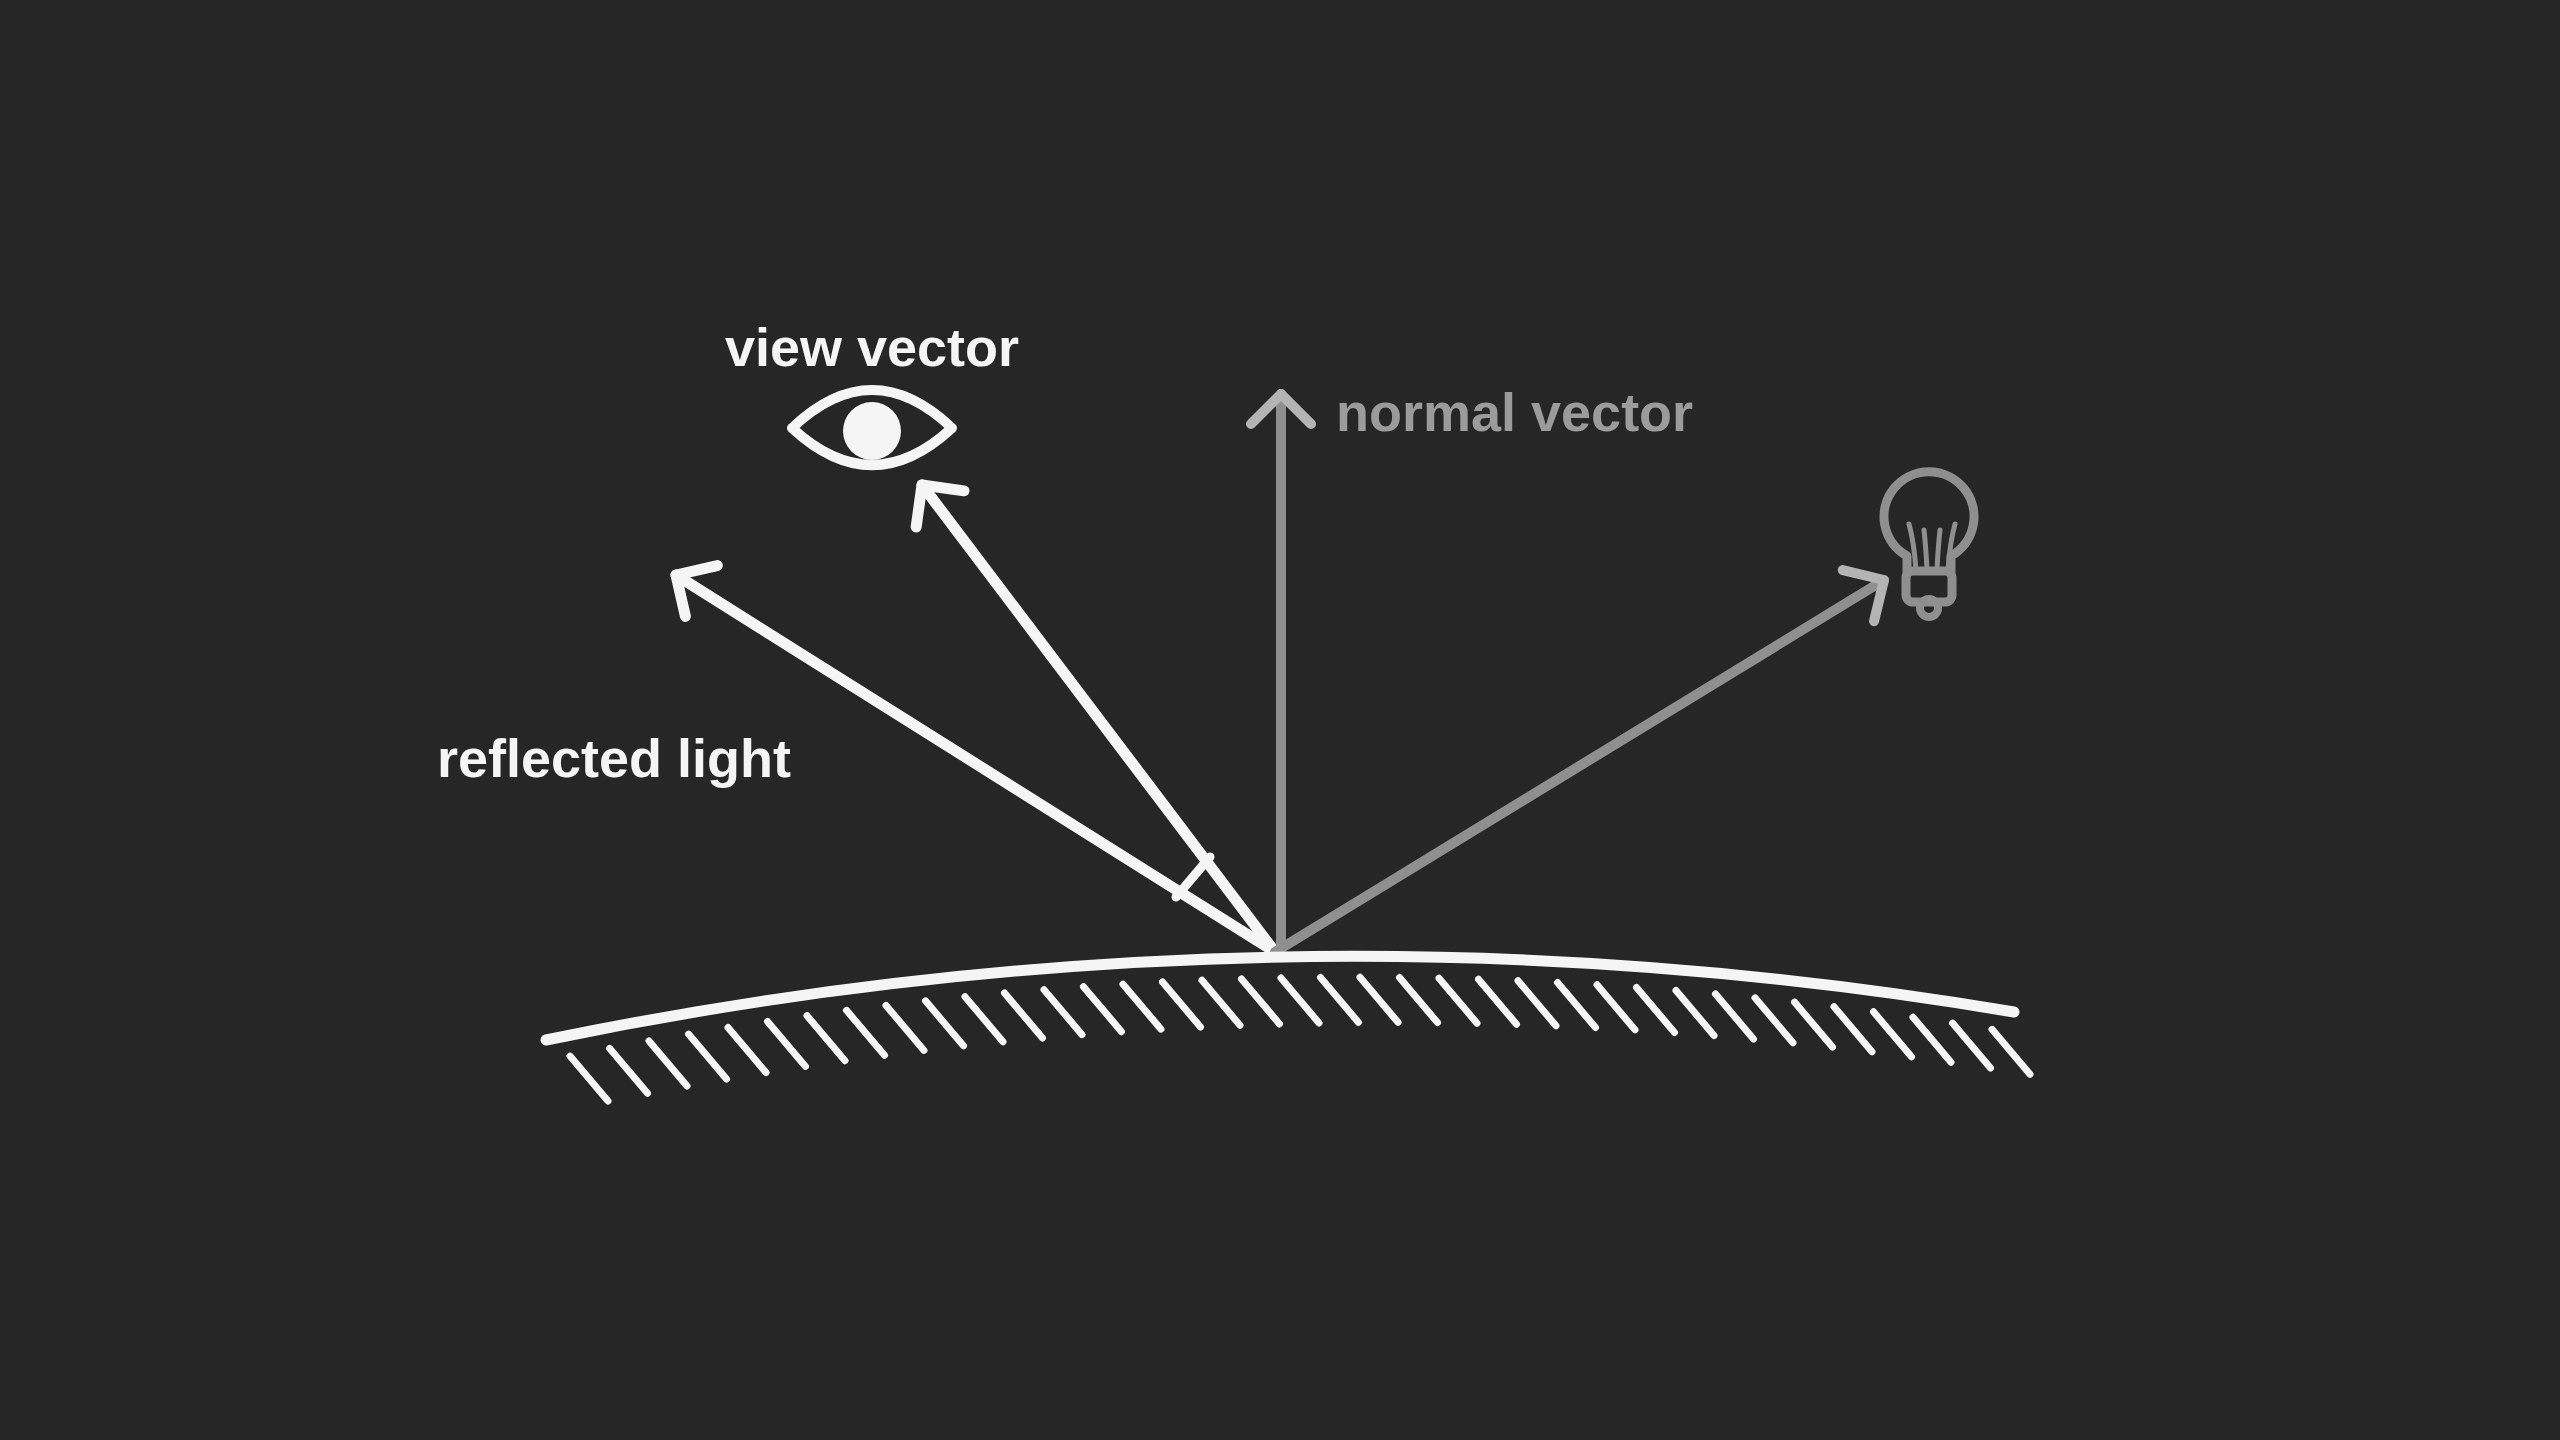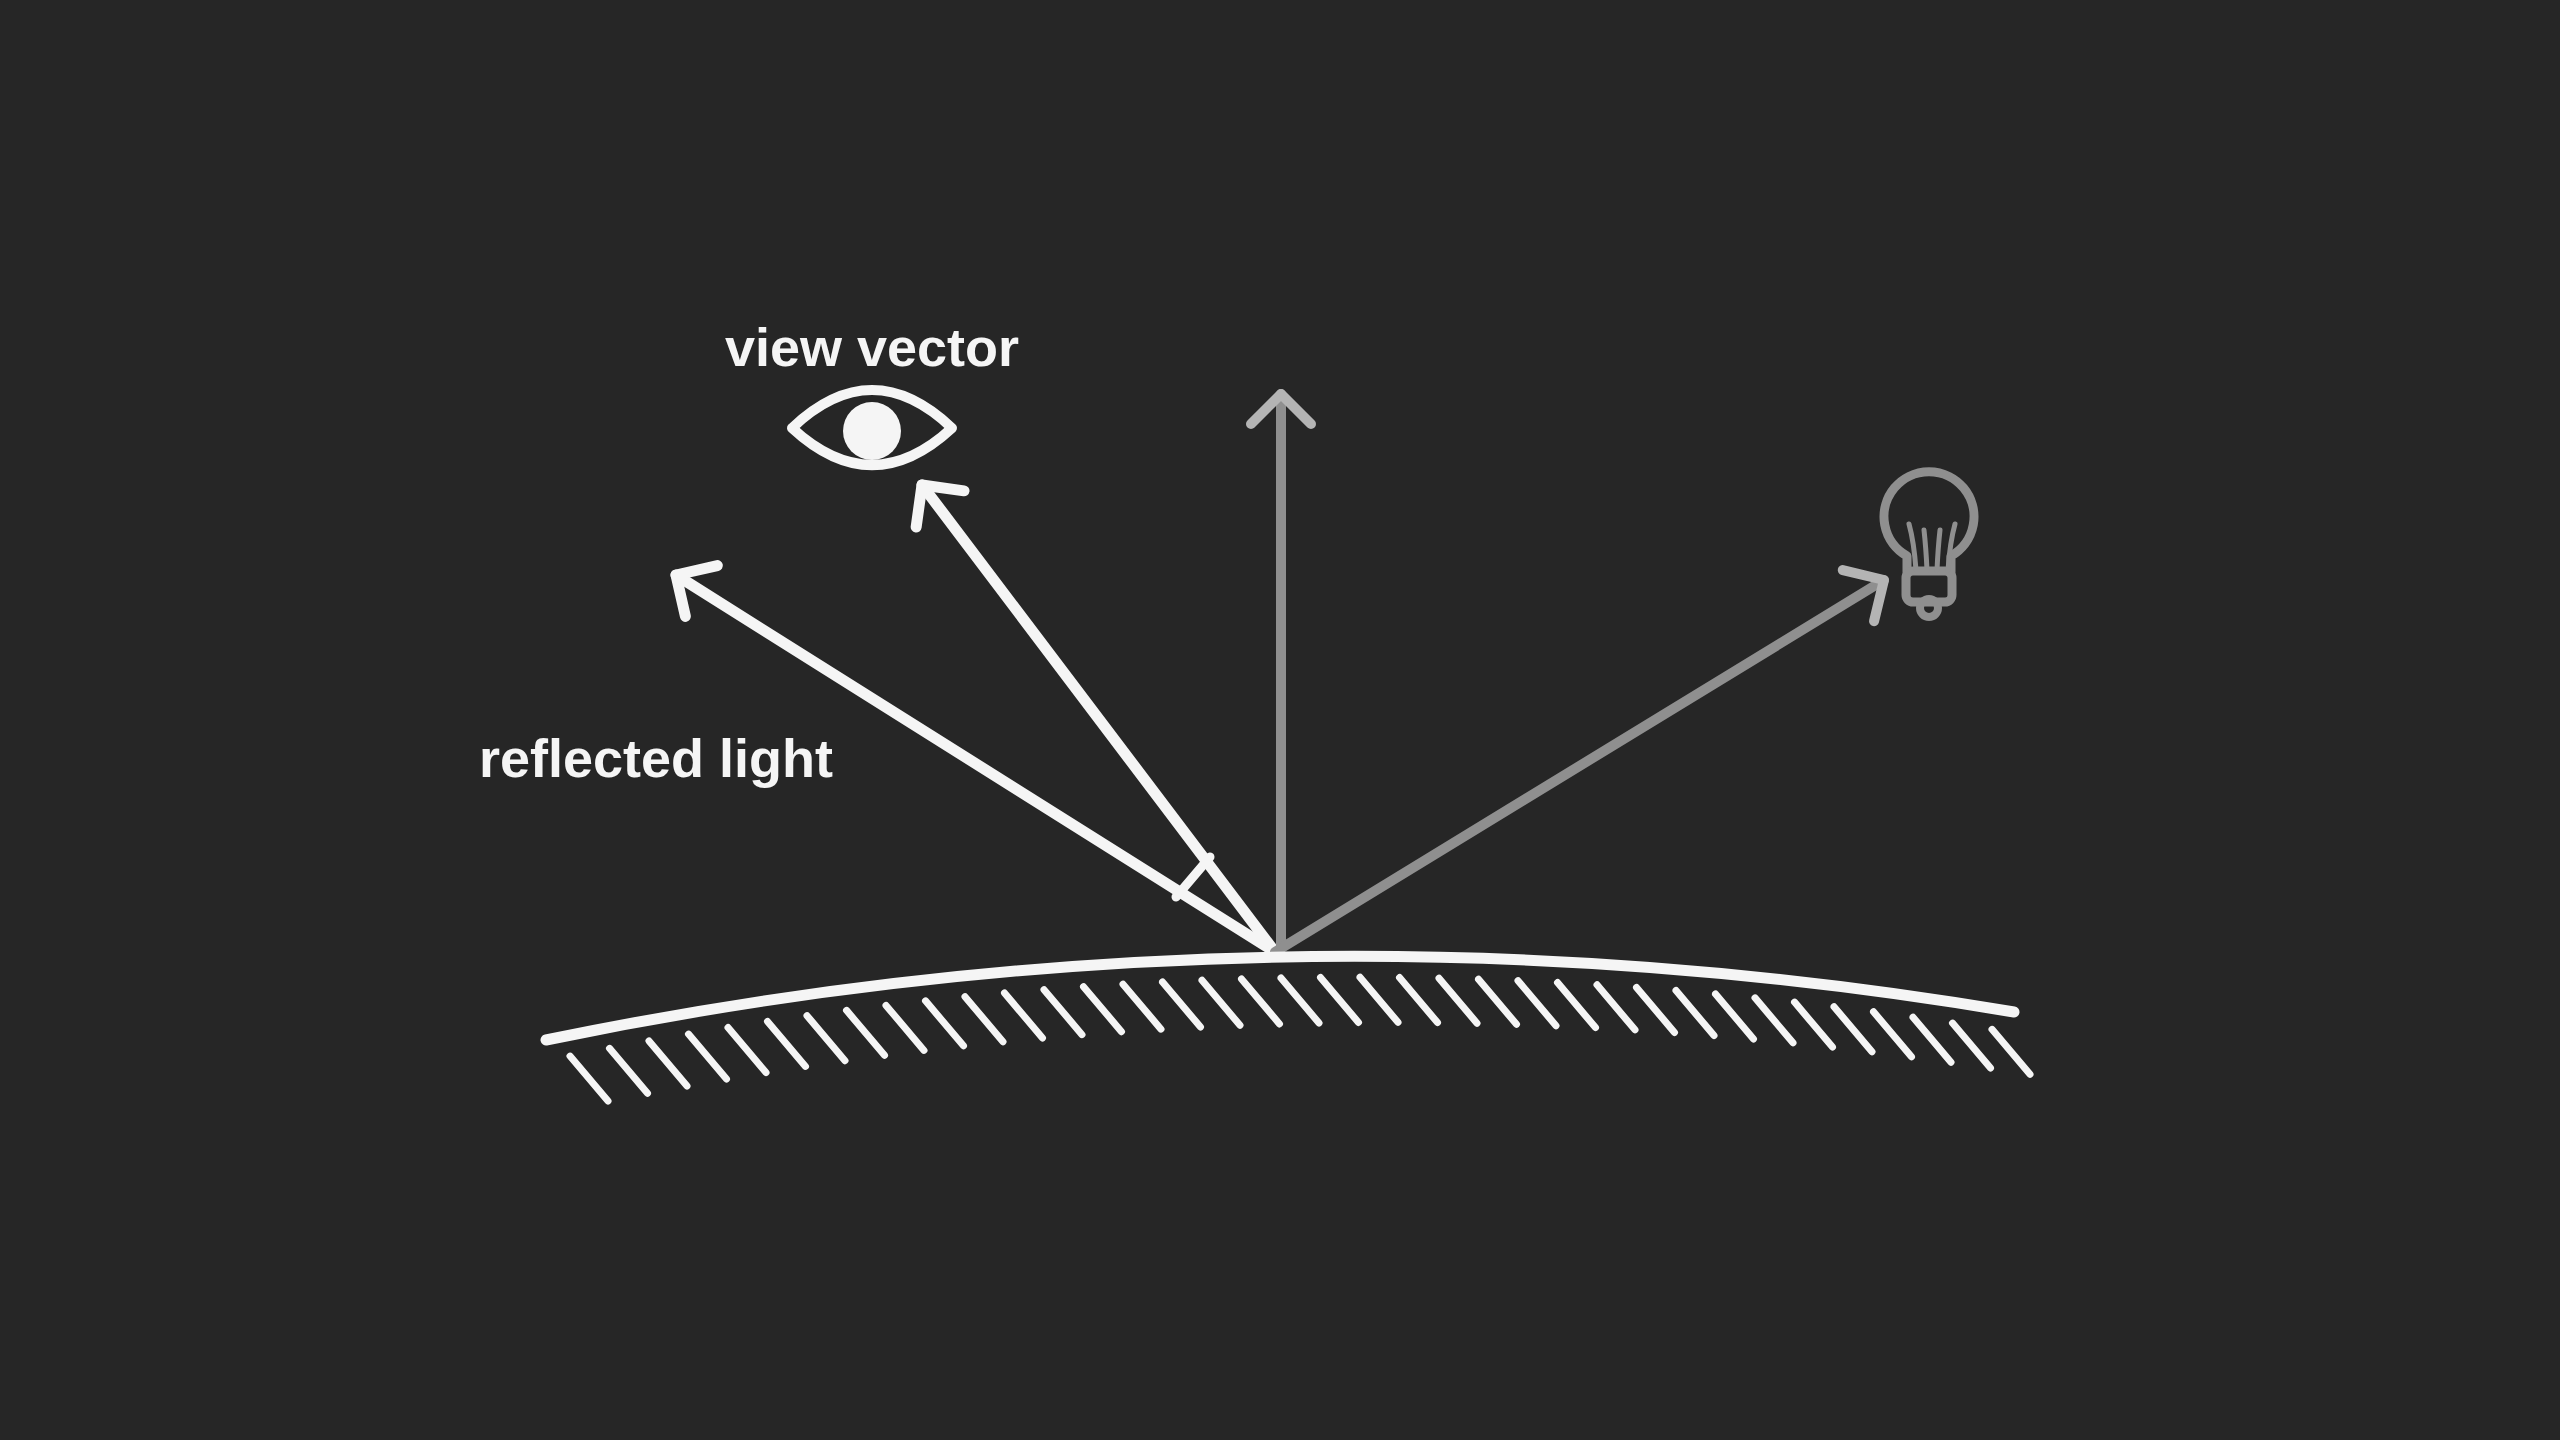--- a/index.html
+++ b/index.html
@@ -44,21 +44,21 @@
     font-weight: 700;
     font-size: 54px;
     white-space: nowrap;
   }
   .label.white { color: var(--c-white); }
   .label.gray  { color: var(--c-gray-text); }
 
   #lbl-view      { left: 872px;  top: 347px;  transform: translate(-50%, -50%); }
   #lbl-normal    { left: 1336px; top: 412px;  transform: translateY(-50%); }
   #lbl-light     { left: 2015px; top: 664px;  transform: translate(-50%, -50%); }
-  #lbl-reflected { left: 656px;  top: 758px;  transform: translate(-50%, -50%);
+  #lbl-reflected { left: 614px;  top: 758px;  transform: translate(-50%, -50%);
                    text-align: center; line-height: 84px; }
   #lbl-surface   { left: 1295px; top: 1142px; transform: translate(-50%, -50%); }
 </style>
 </head>
 <body>
 
 <div class="stage">
 
   <svg width="2560" height="1440" viewBox="0 0 2560 1440">
     <defs>
@@ -131,20 +131,21 @@
       <circle cx="1929" cy="608" r="9"></circle>
       <path class="filament" d="M 1916 570 Q 1914 542 1909 524
                M 1927 570 Q 1926 548 1924 530
                M 1937 570 Q 1938 548 1940 530
                M 1948 570 Q 1950 542 1955 524"></path>
     </g>
   </svg>
 
   <div class="label white" id="lbl-view">view vector</div>
 
+  <div class="label gray" id="lbl-normal">normal vector</div>
 
 
   <div class="label white" id="lbl-reflected">
     <div>reflected light</div>
   </div>
 
 
 </div>
 
 </body></html>

